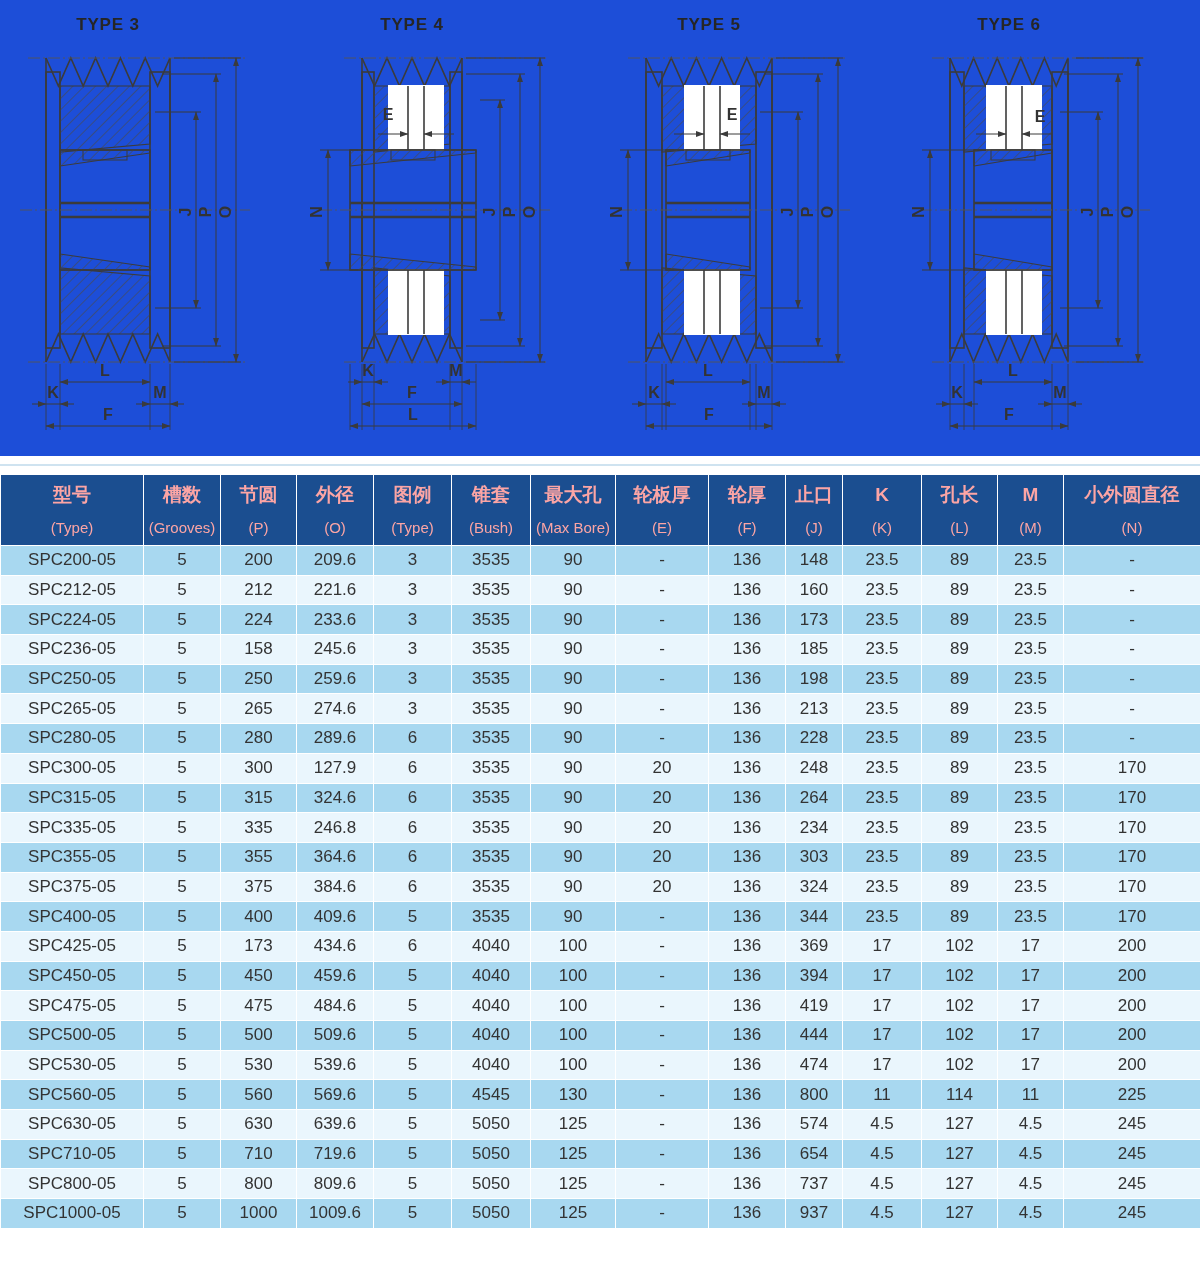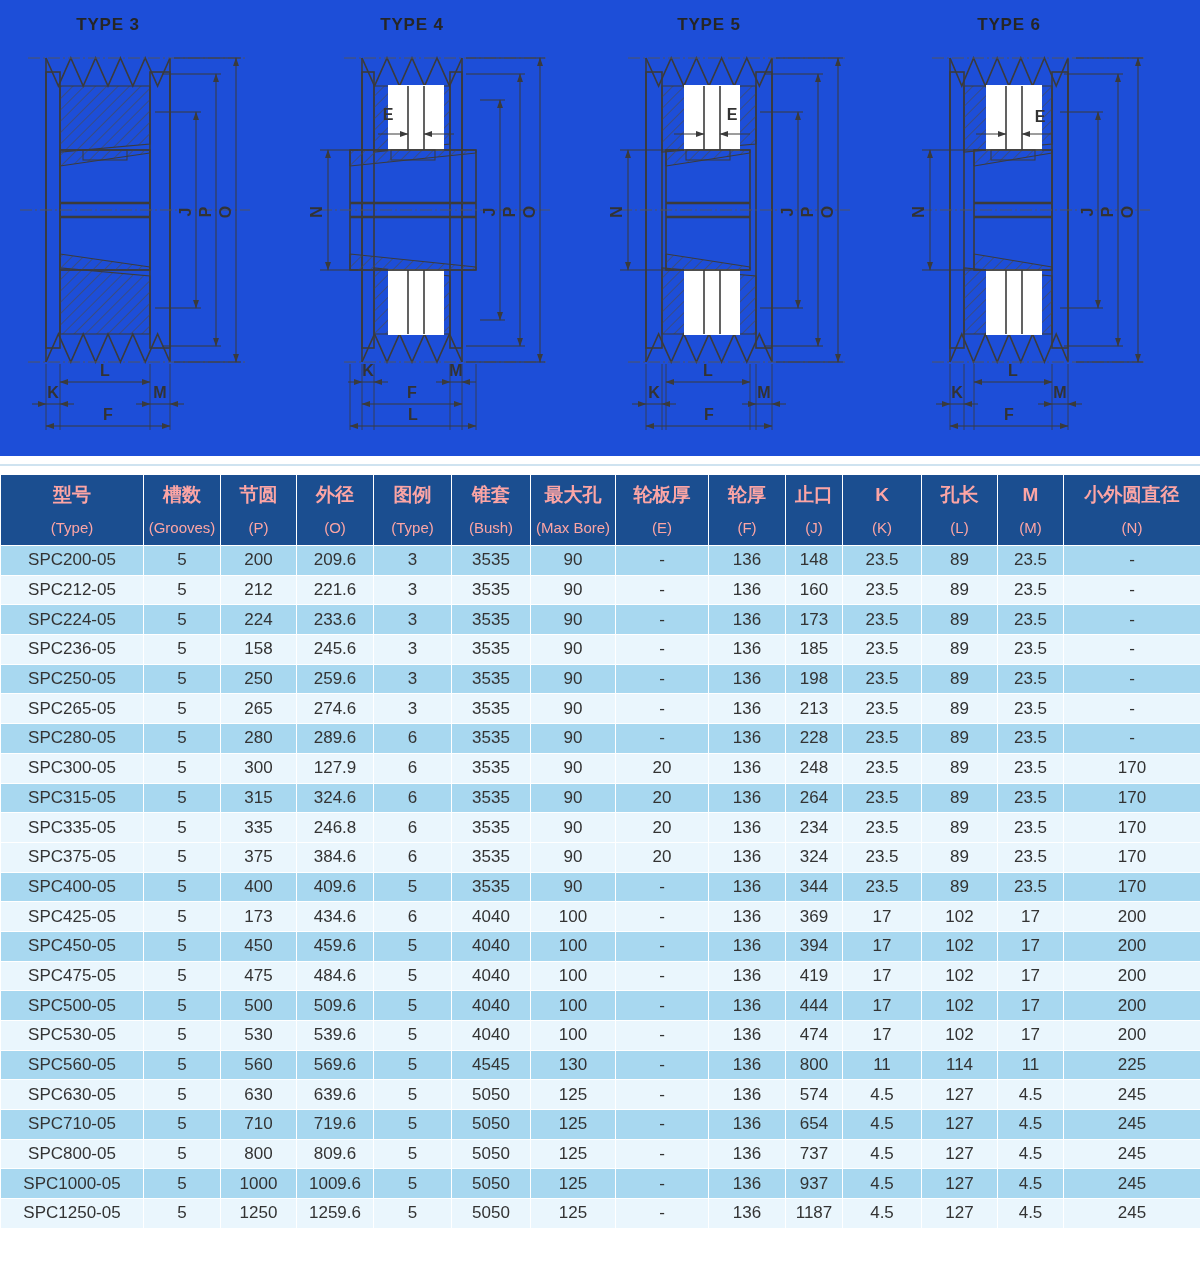--- a/index.html
+++ b/index.html
@@ -542,20 +542,36 @@
           <td>3535</td>
           <td>90</td>
           <td>20</td>
           <td>136</td>
           <td>234</td>
           <td>23.5</td>
           <td>89</td>
           <td>23.5</td>
           <td>170</td>
         </tr>
+        <tr class="odd">
+          <td>SPC355-05</td>
+          <td>5</td>
+          <td>355</td>
+          <td>364.6</td>
+          <td>6</td>
+          <td>3535</td>
+          <td>90</td>
+          <td>20</td>
+          <td>136</td>
+          <td>303</td>
+          <td>23.5</td>
+          <td>89</td>
+          <td>23.5</td>
+          <td>170</td>
+        </tr>
         <tr class="even">
           <td>SPC375-05</td>
           <td>5</td>
           <td>375</td>
           <td>384.6</td>
           <td>6</td>
           <td>3535</td>
           <td>90</td>
           <td>20</td>
           <td>136</td>
@@ -734,31 +750,15 @@
           <td>5050</td>
           <td>125</td>
           <td>-</td>
           <td>136</td>
           <td>937</td>
           <td>4.5</td>
           <td>127</td>
           <td>4.5</td>
           <td>245</td>
         </tr>
-        <tr class="even">
-          <td>SPC1250-05</td>
-          <td>5</td>
-          <td>1250</td>
-          <td>1259.6</td>
-          <td>5</td>
-          <td>5050</td>
-          <td>125</td>
-          <td>-</td>
-          <td>136</td>
-          <td>1187</td>
-          <td>4.5</td>
-          <td>127</td>
-          <td>4.5</td>
-          <td>245</td>
-        </tr>
       </tbody>
   </table>
 </div>
 
 </body></html>

